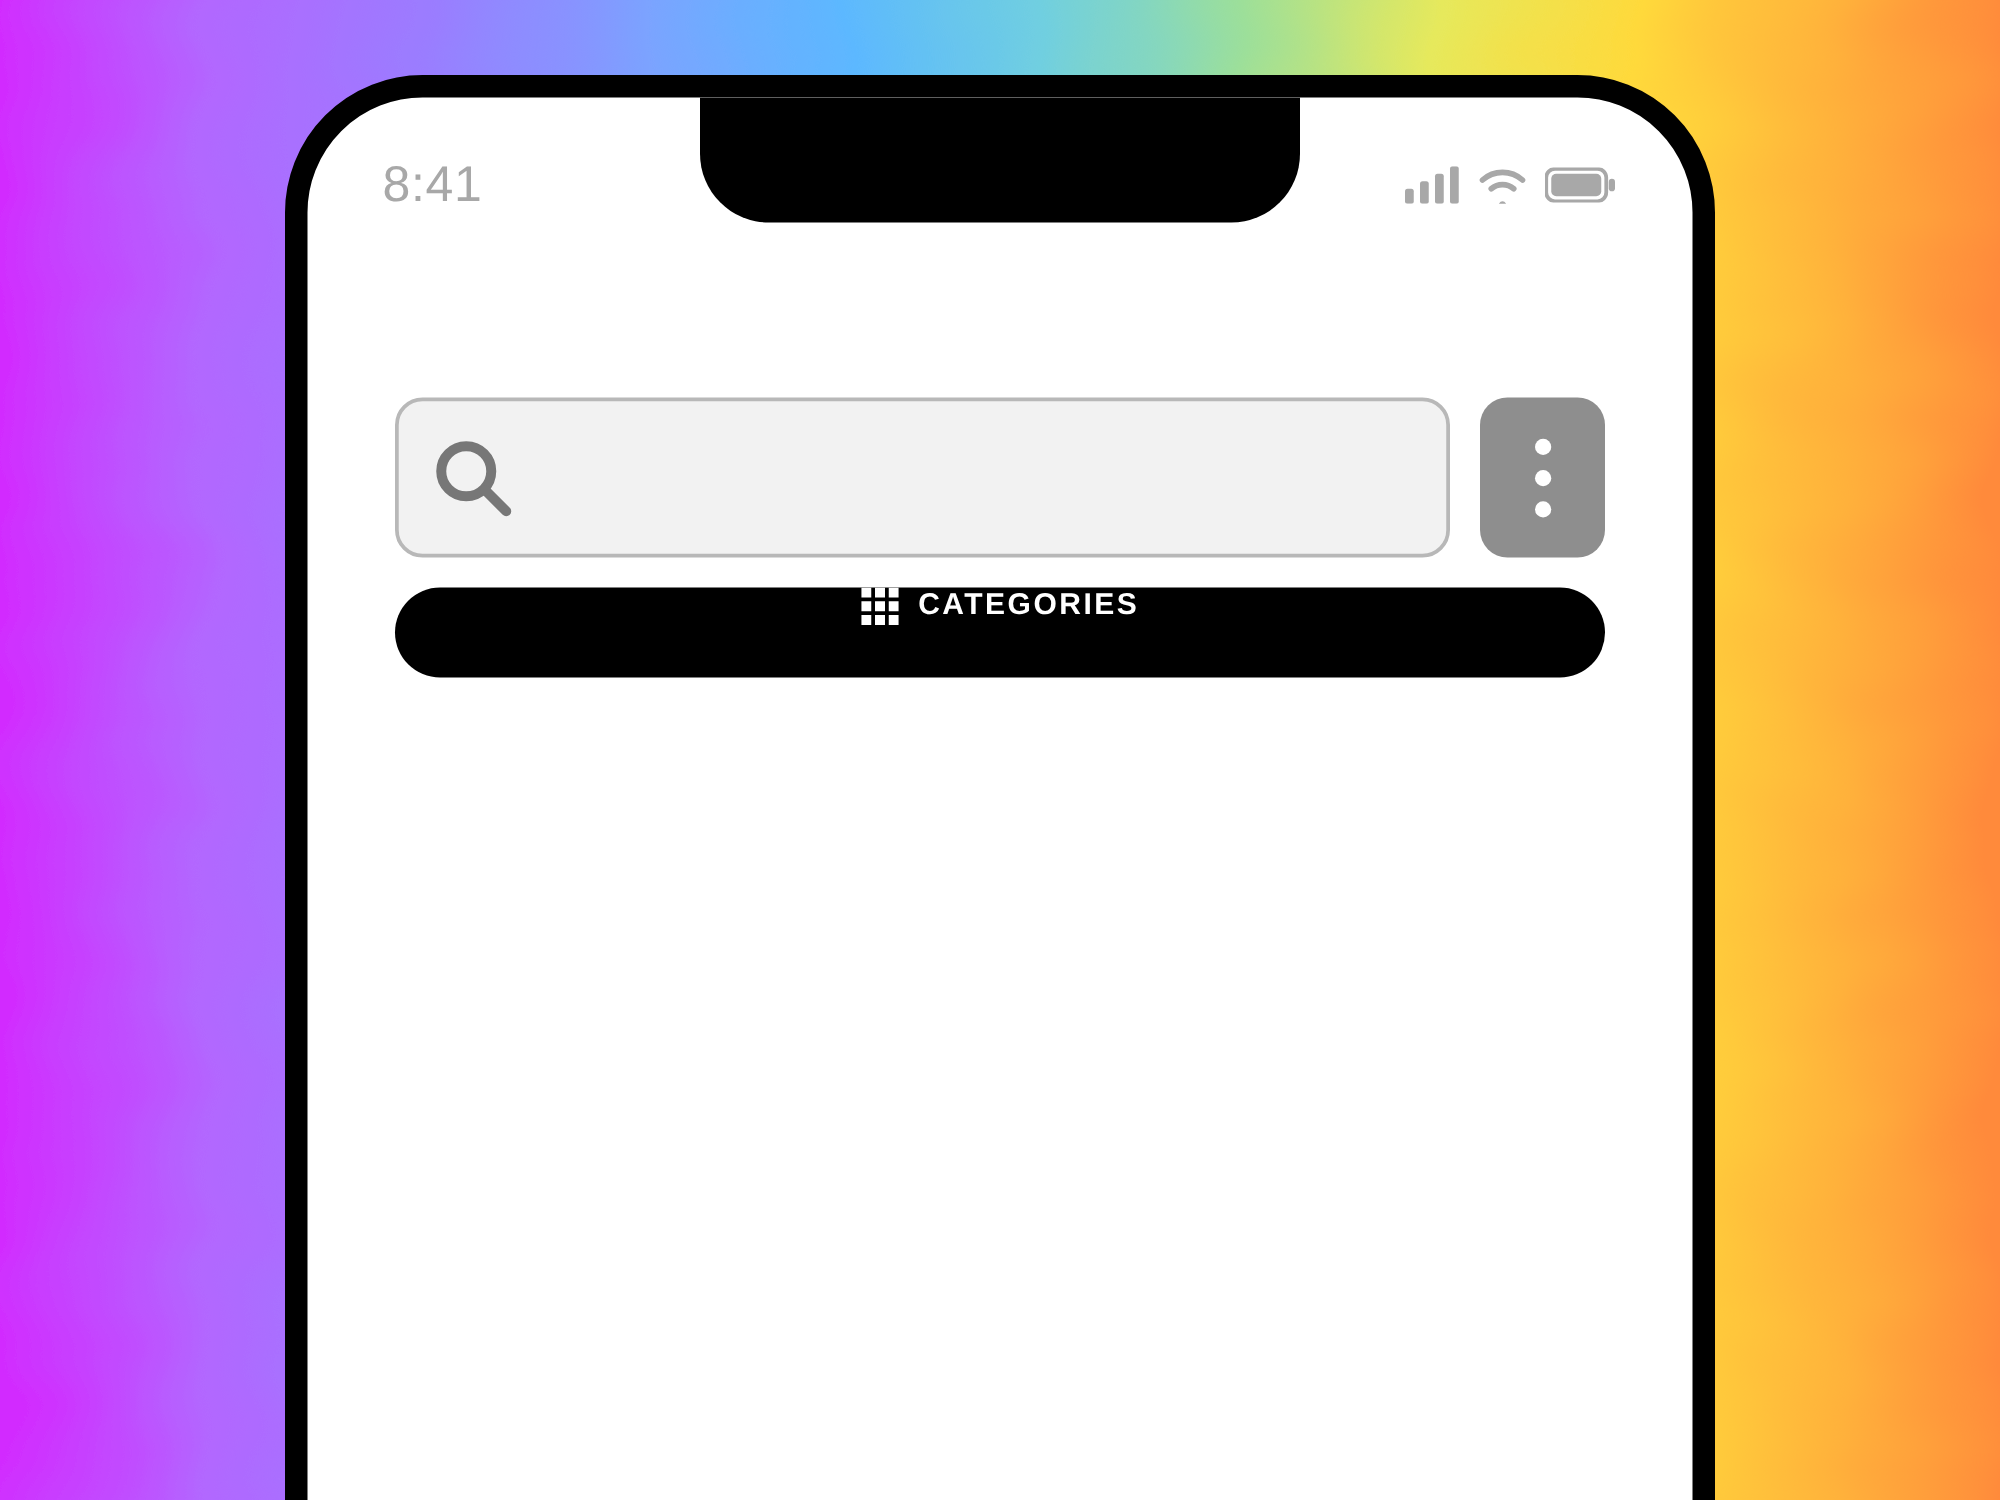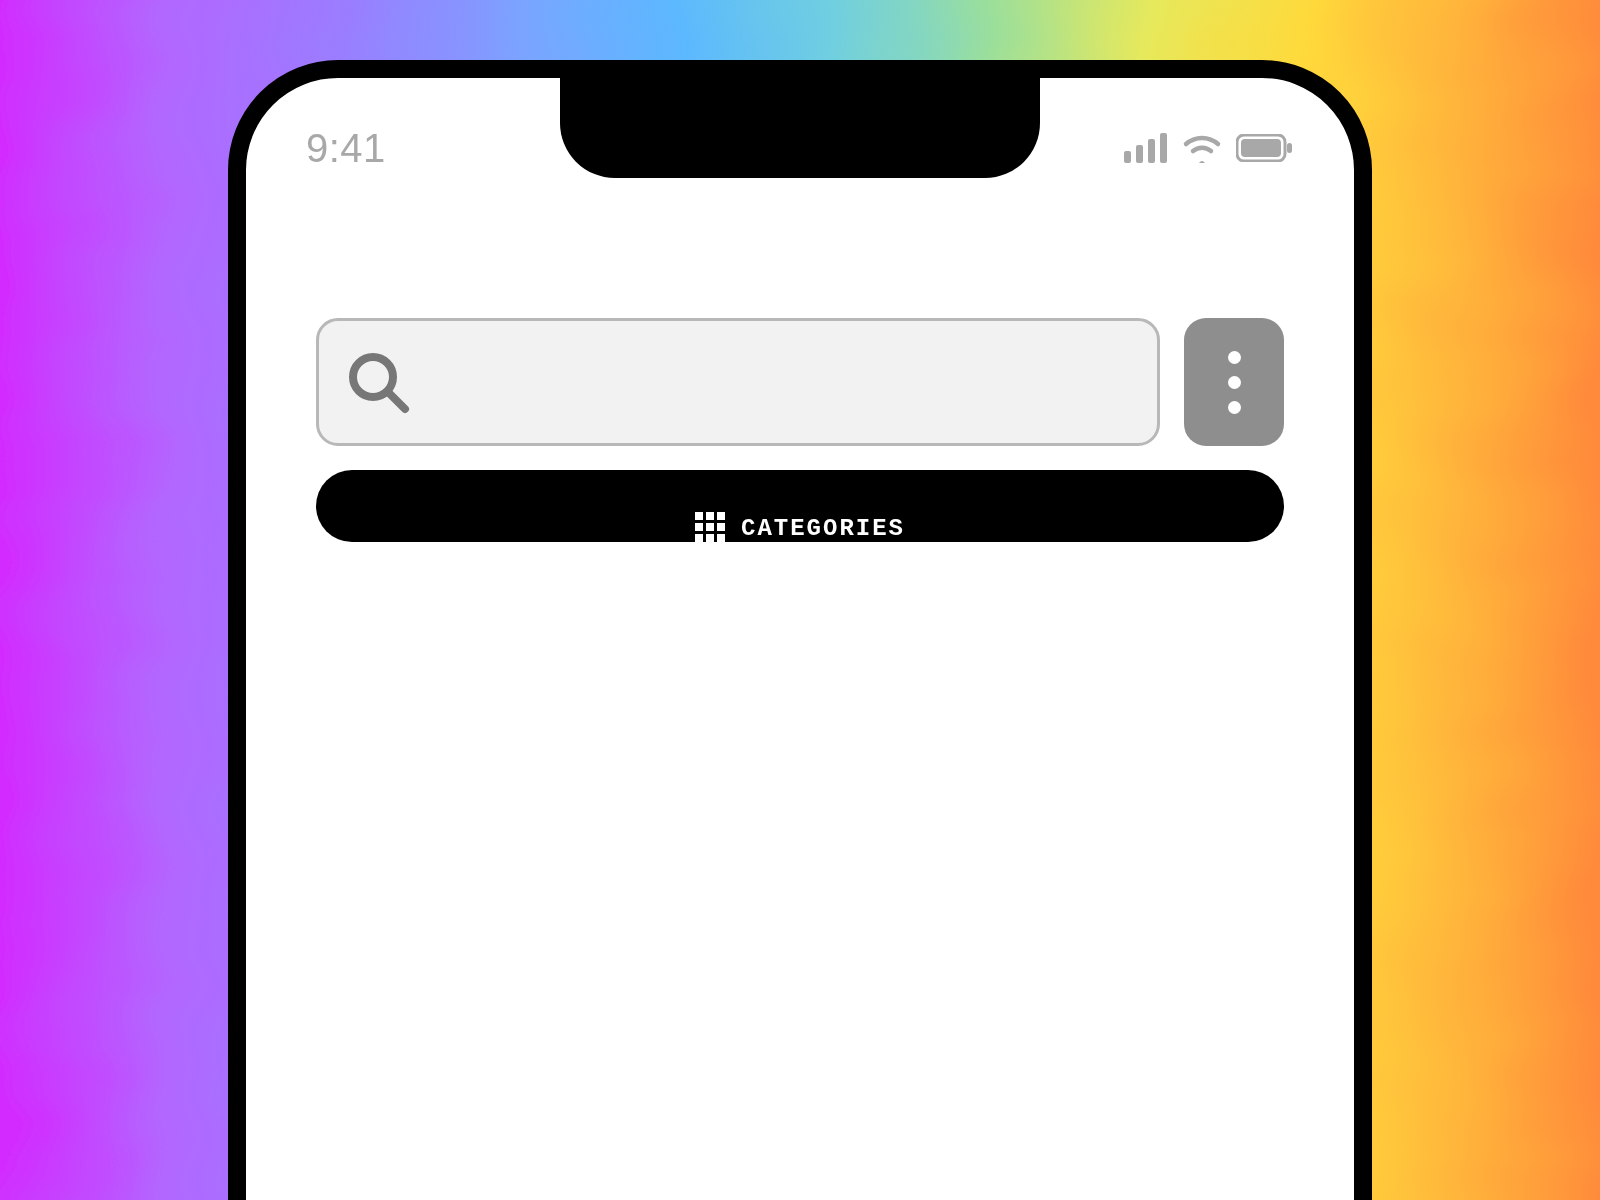--- a/index.html
+++ b/index.html
@@ -102,27 +102,26 @@
     display: flex;
     gap: 24px;
   }
   .pill {
     flex: 1;
     height: 72px;
     background: #000;
     color: #fff;
     border-radius: 36px;
     display: flex;
-    align-items: flex-end;
+    align-items: flex-start;
     justify-content: center;
     gap: 16px;
     font-size: 24px;
     font-weight: 600;
     letter-spacing: 2px;
-    font-family: Liberation Mono, monospace;
   }
   .pill svg { display: block; flex-shrink: 0; }
 </style>
 </head>
 <body>
 
 <div class="bg">
   <svg viewBox="0 0 1600 1200" preserveAspectRatio="none">
     <defs>
       <linearGradient id="g" x1="0" y1="0" x2="1600" y2="0" gradientUnits="userSpaceOnUse">
@@ -144,21 +143,21 @@
       </filter>
     </defs>
     <rect x="-80" y="-80" width="1760" height="1360" fill="url(#g)" filter="url(#paint)"></rect>
   </svg>
 </div>
 
 <div class="phone">
   <div class="notch"></div>
 
   <div class="status-bar">
-    <div class="status-time">9:41</div>
+    <div class="status-time">8:41</div>
     <div class="status-icons">
       <span>
         <svg width="44" height="30" viewBox="0 0 44 30">
           <rect x="0" y="18" width="7" height="12" rx="2" fill="#A8A8A8"></rect>
           <rect x="12" y="12" width="7" height="18" rx="2" fill="#A8A8A8"></rect>
           <rect x="24" y="6" width="7" height="24" rx="2" fill="#A8A8A8"></rect>
           <rect x="36" y="0" width="7" height="30" rx="2" fill="#A8A8A8"></rect>
         </svg>
       </span>
       <span>

